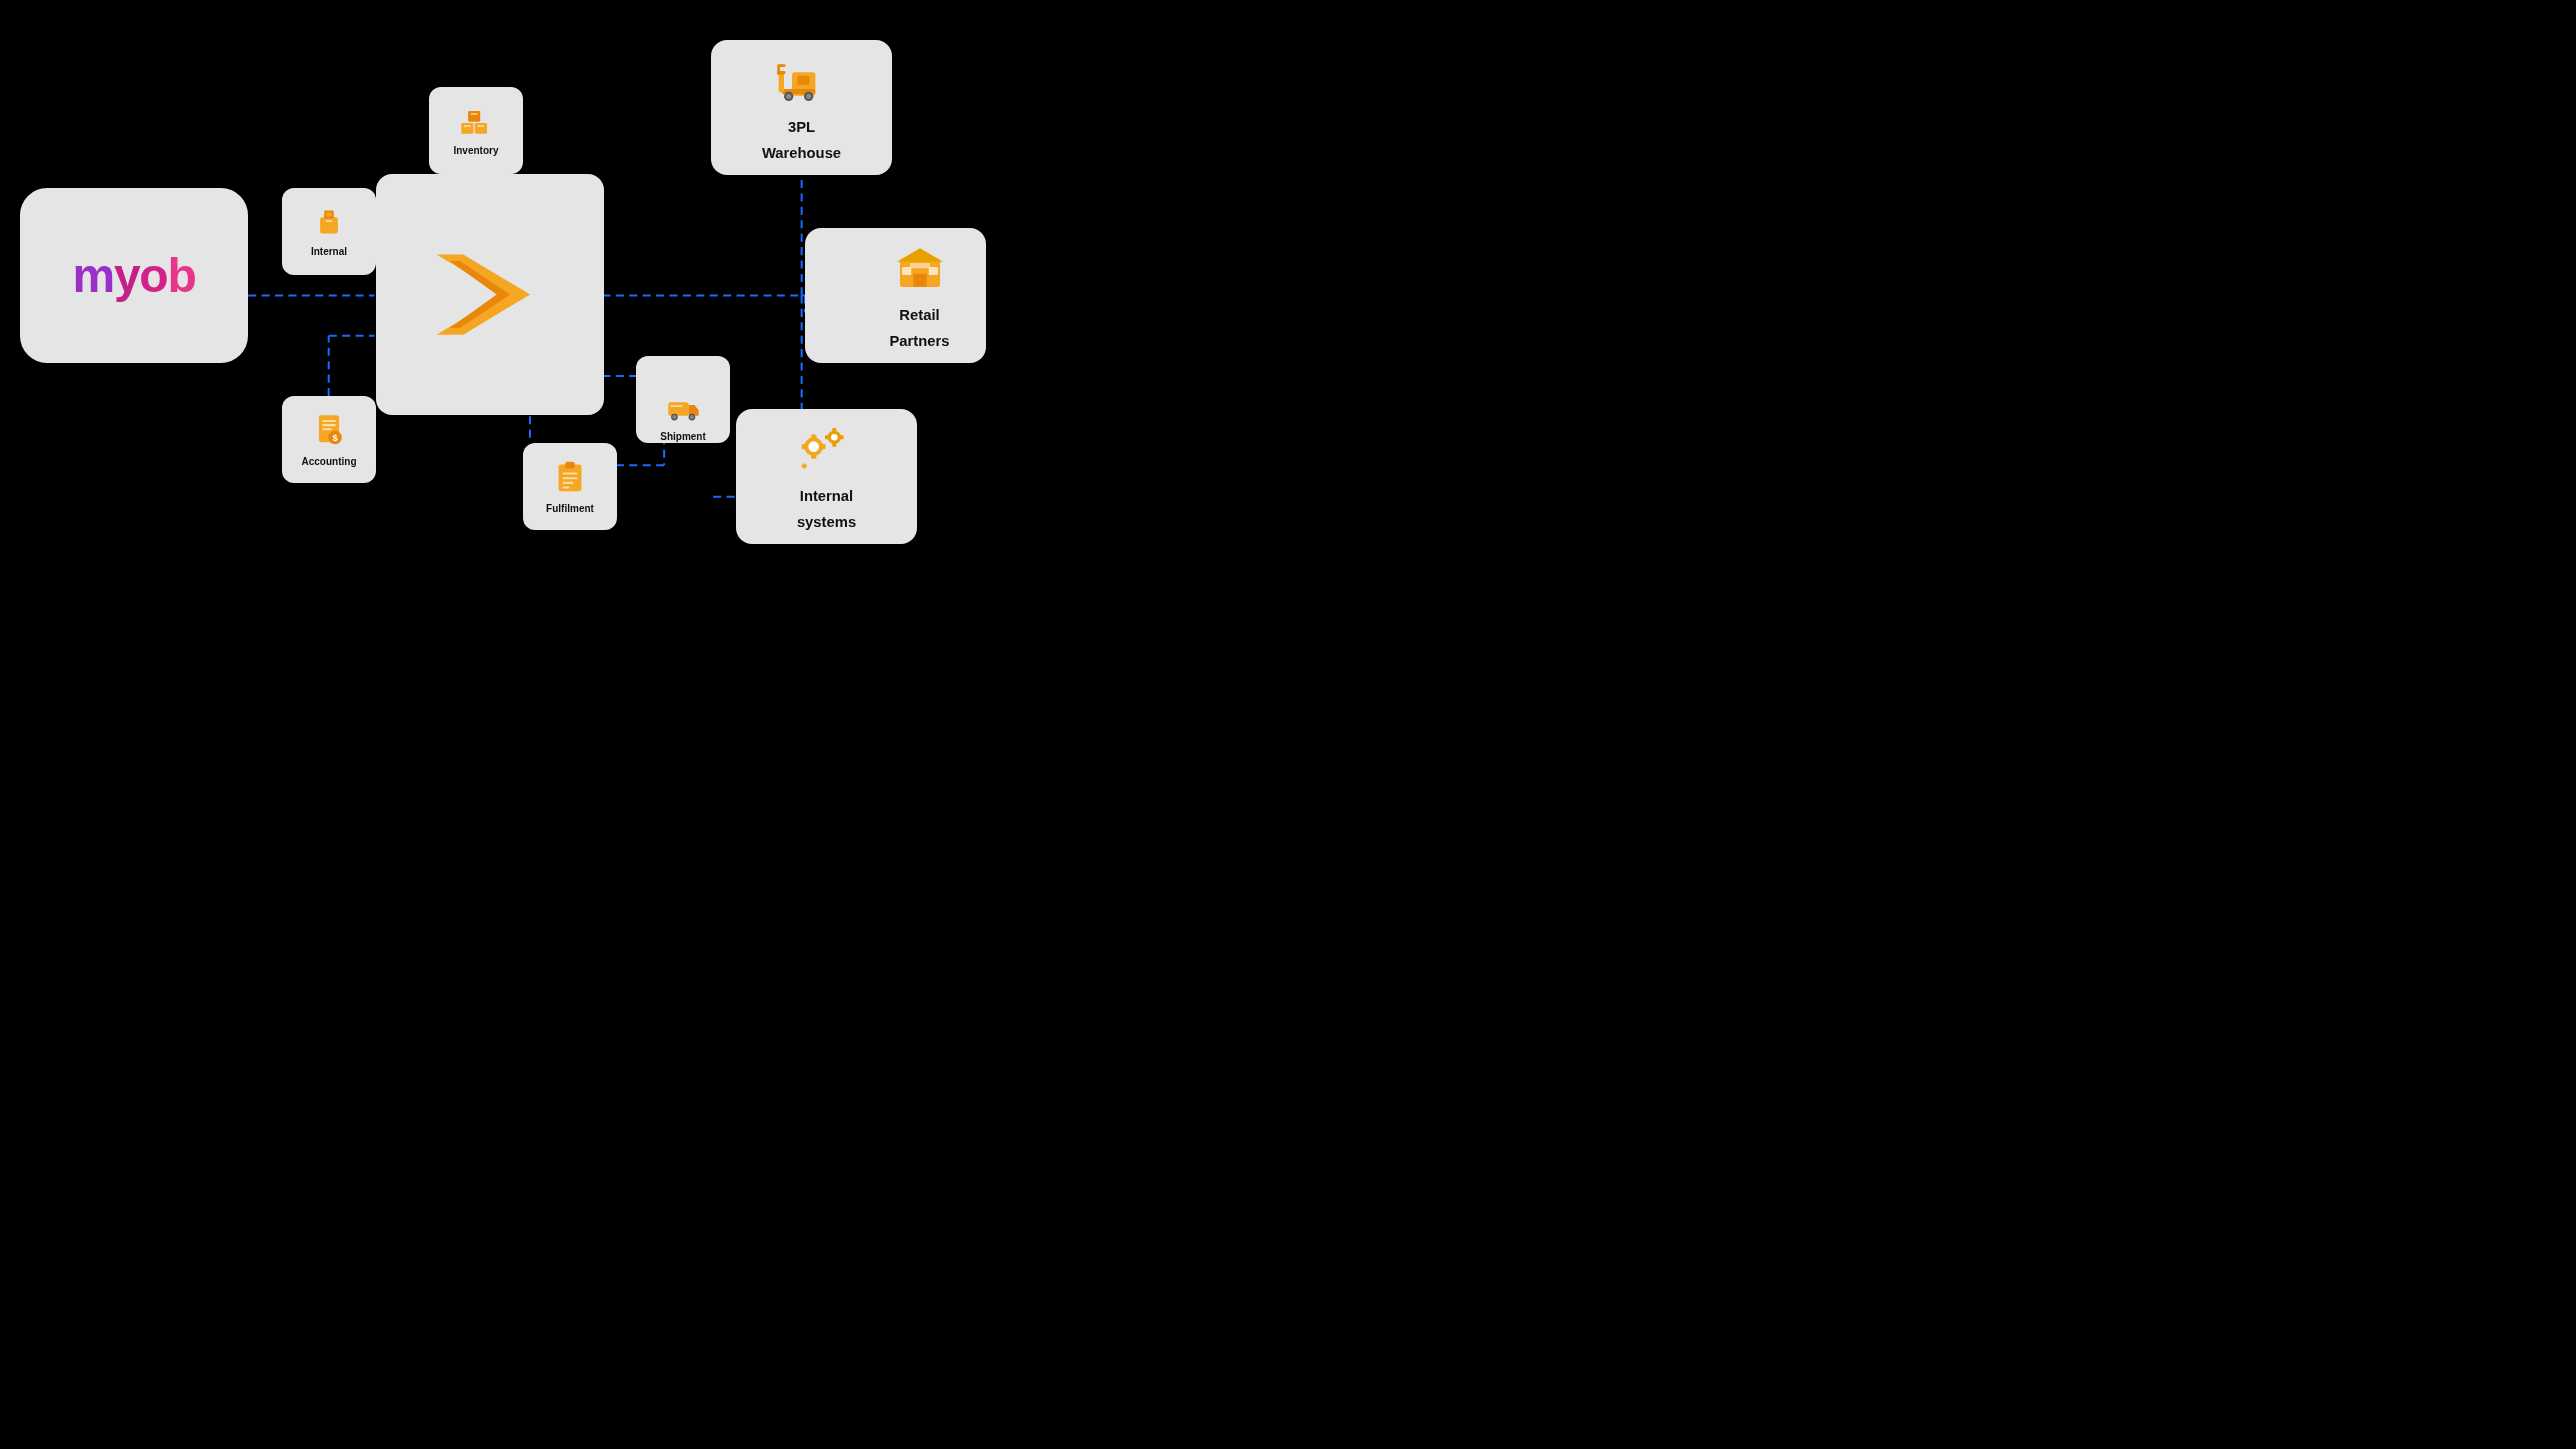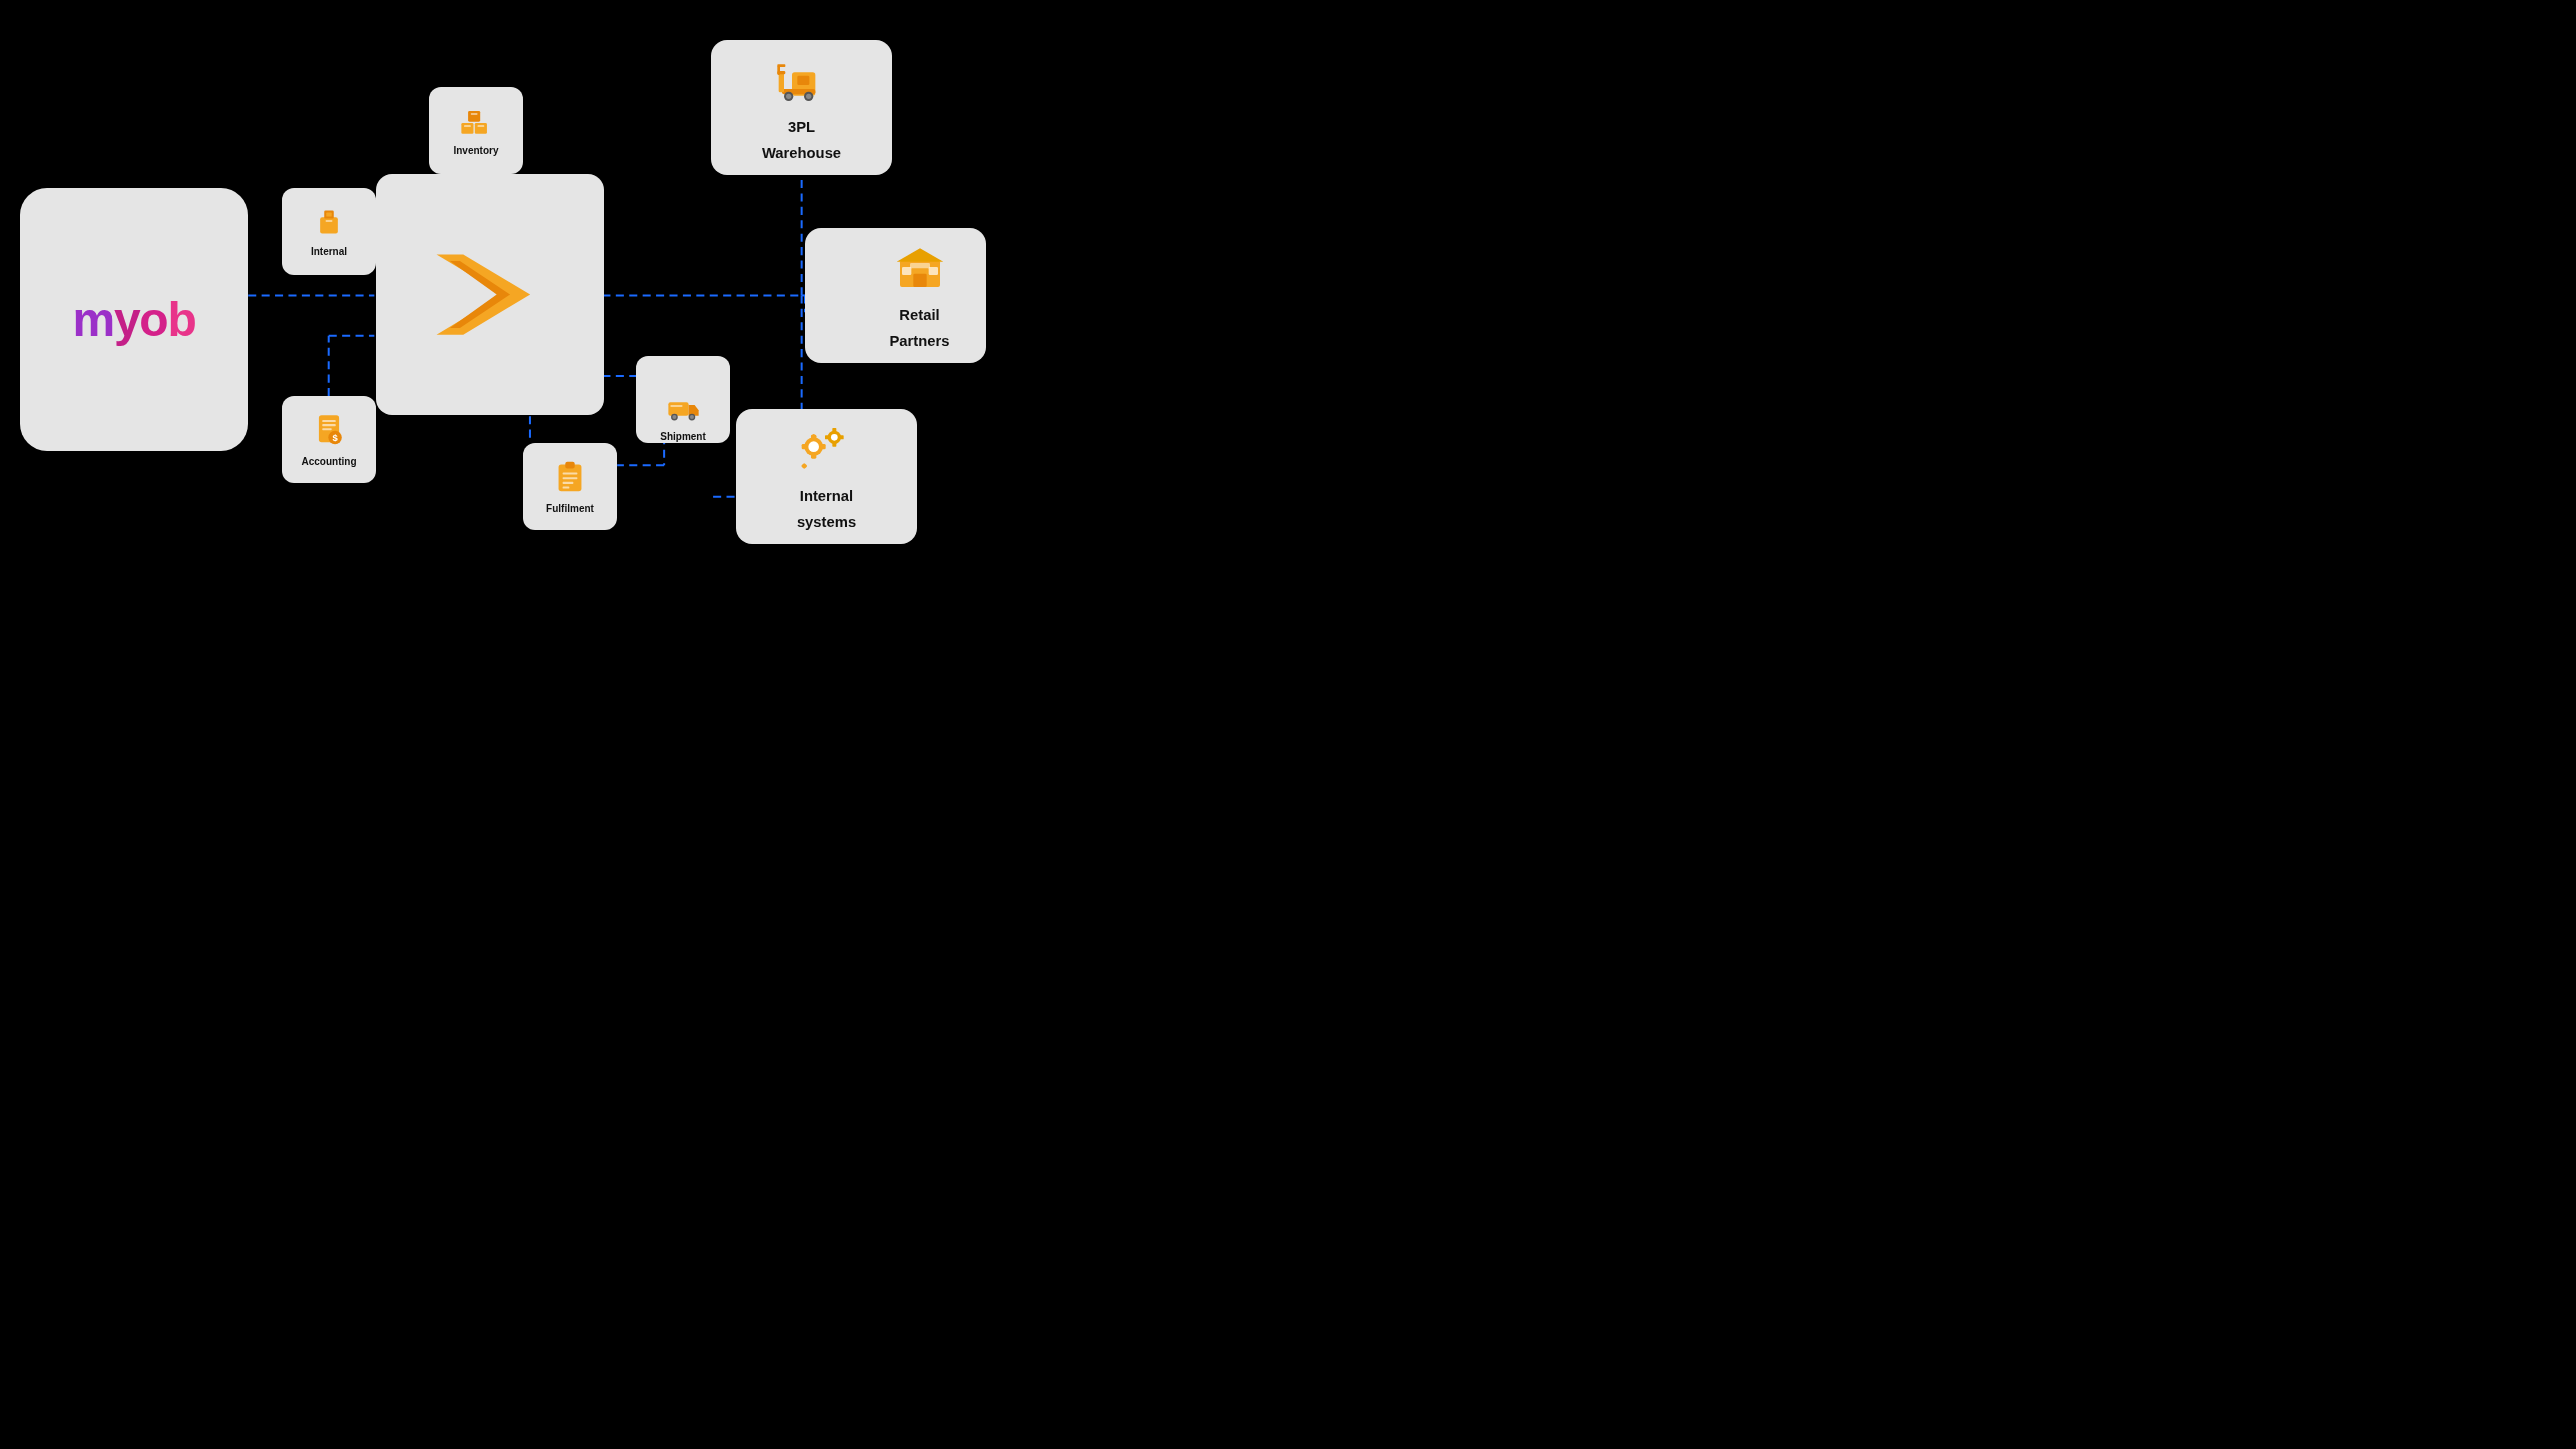--- a/index.html
+++ b/index.html
@@ -34,21 +34,21 @@
       border-radius: 16px;
       display: flex;
       flex-direction: column;
       align-items: center;
       justify-content: center;
     }
 
     
     .card-myob {
       width: 228px;
-      height: 263px;
+      height: 175px;
       left: 20px;
       top: 188px;
       border-radius: 27px;
     }
 
     
     .card-hub {
       width: 228px;
       height: 241px;
       left: 376px;

